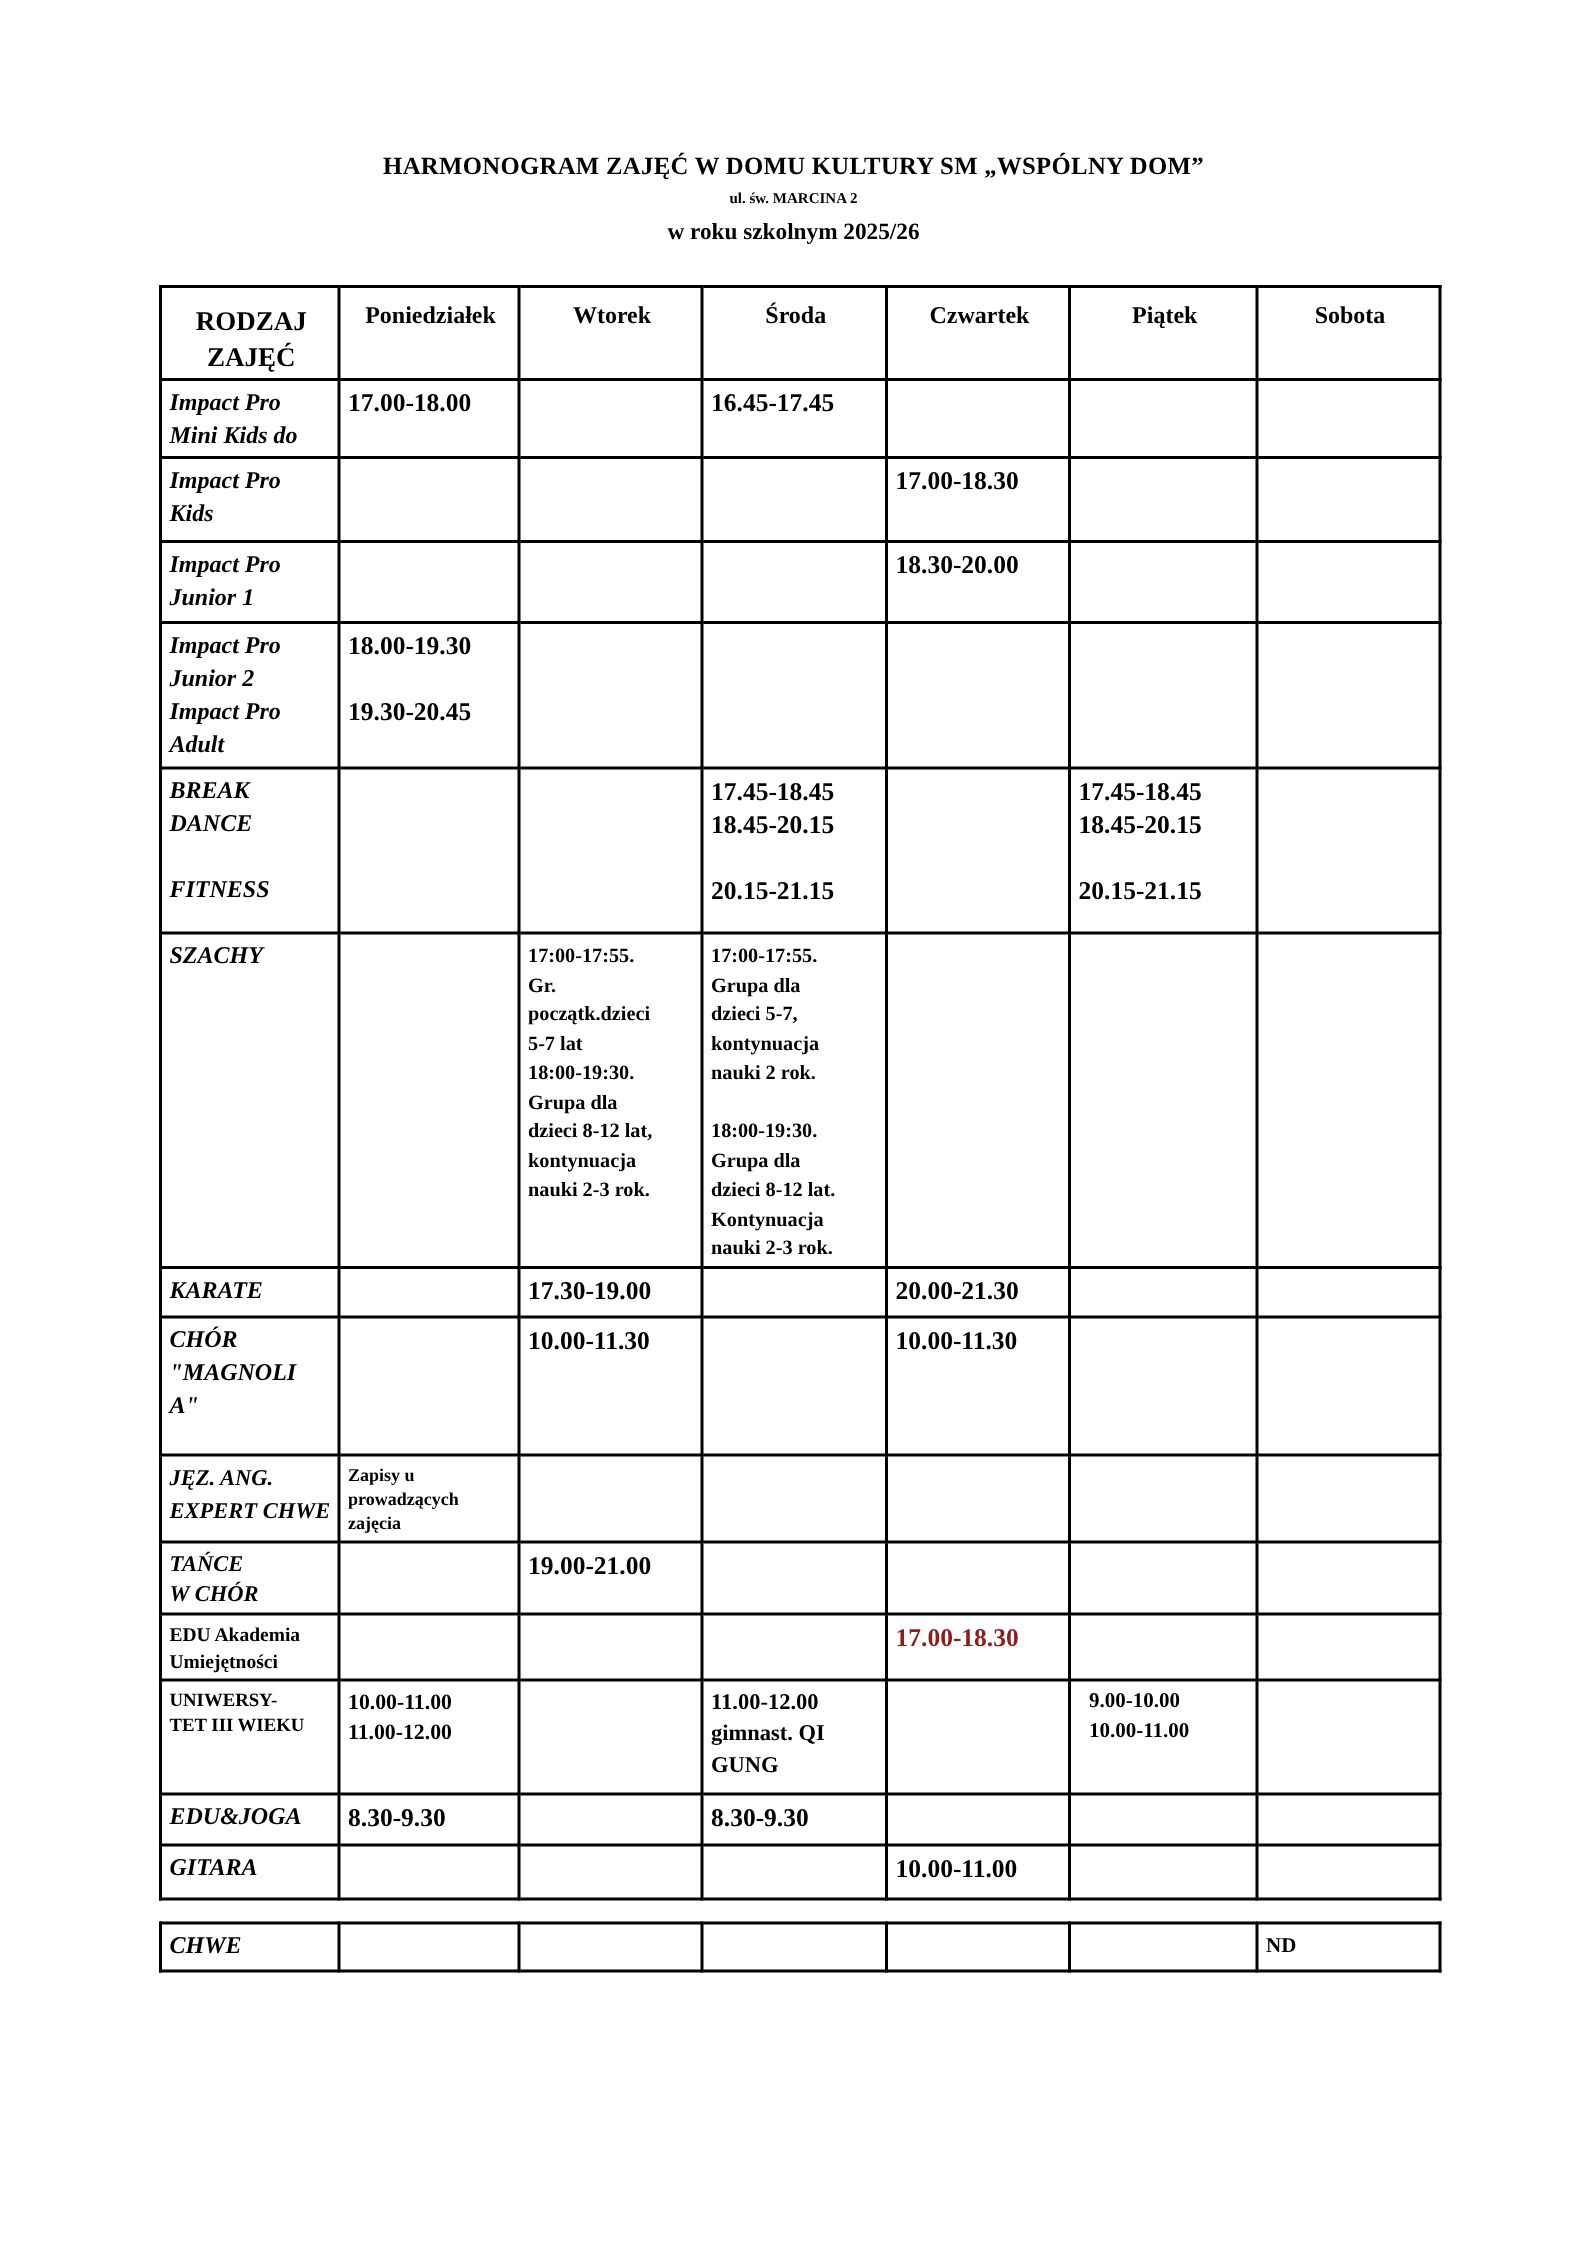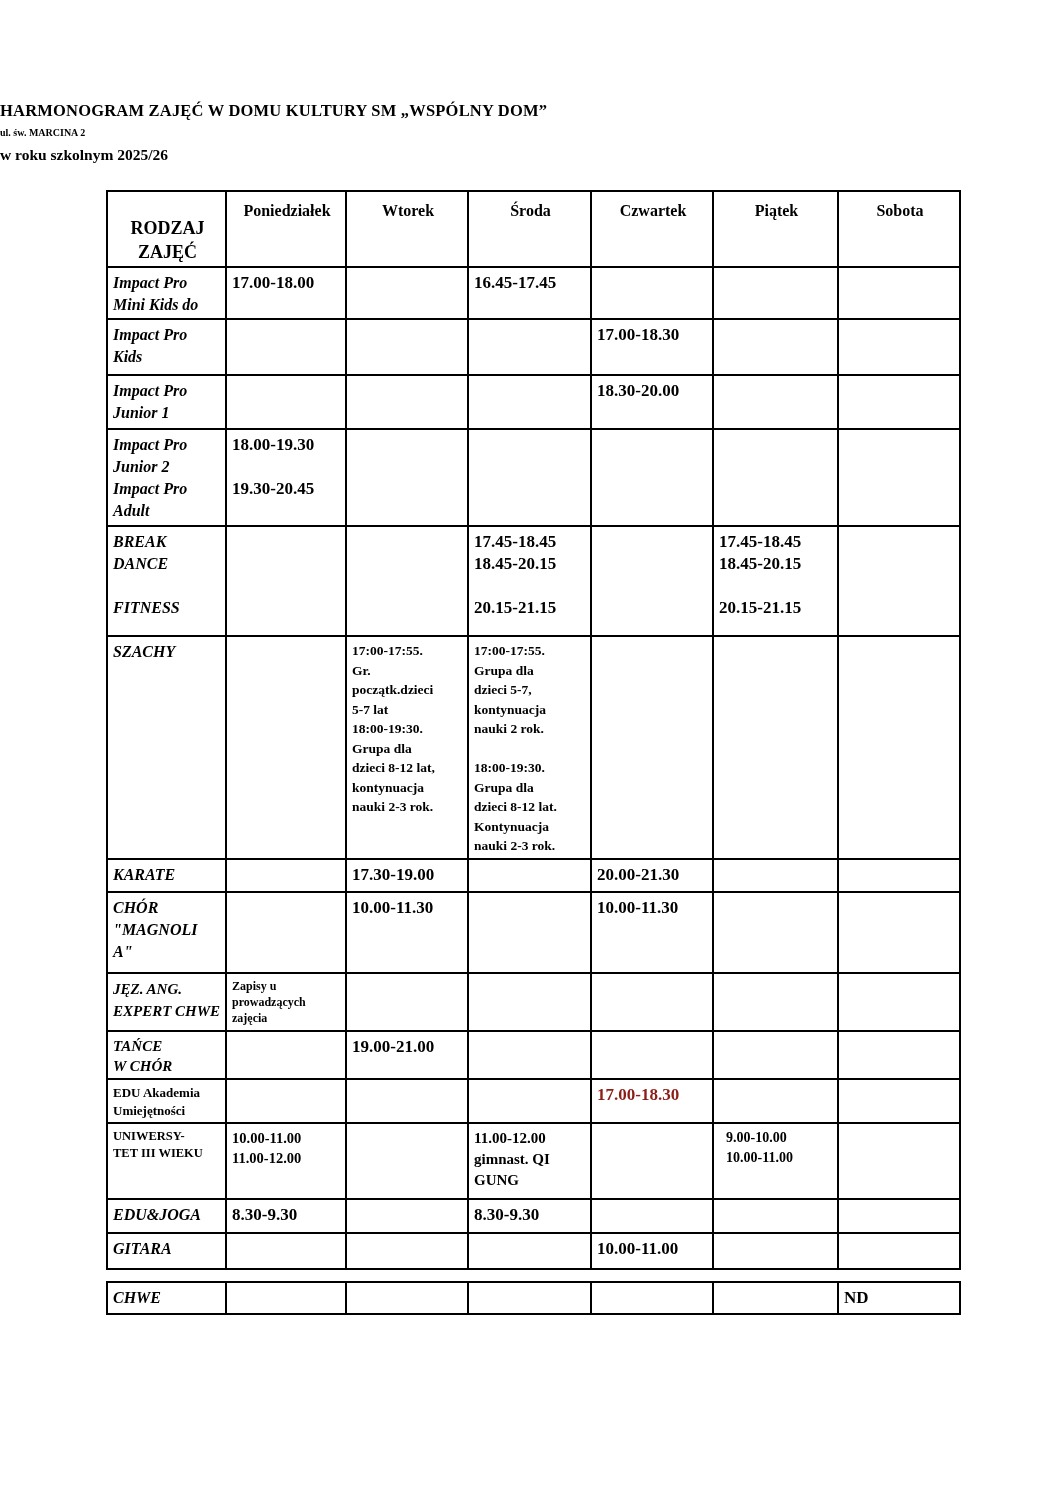--- a/index.html
+++ b/index.html
@@ -7,21 +7,21 @@
   html, body { background: #ffffff; }
   body {
     width: 1058px; height: 1497px;
     font-family: "Liberation Serif", "DejaVu Serif", serif;
     font-weight: bold;
     color: var(--ink);
     position: relative;
   }
   .titleblock {
     padding-top: 100px;
-    text-align: left;
+    text-align: center;
     line-height: 22px;
   }
   .titleblock .t1 { font-size: 16.5px; letter-spacing: 0.2px; }
   .titleblock .t2 { font-size: 10px; }
   .titleblock .t3 { font-size: 15.5px; }
   .tablewrap { position: absolute; left: 106px; top: 190px; width: 853px; }
   table {
     border-collapse: collapse;
     table-layout: fixed;
     width: 853px;
@@ -29,33 +29,33 @@
   td, th {
     border: 2px solid #000;
     vertical-align: top;
     text-align: left;
     padding: 4px 3px 2px 5px;
     white-space: pre-line;
     overflow: hidden;
     font-weight: bold;
   }
   th { text-align: center; font-size: 16px; padding-top: 8px; line-height: 21px; }
-  th.cat { font-size: 18px; line-height: 24px; padding-top: 24px; }
+  th.cat { font-size: 18px; line-height: 24px; padding-top: 10px; }
   td.label { font-size: 16px; line-height: 22px; font-style: italic; }
   td.time  { font-size: 17px; line-height: 22px; }
   td.sm    { font-size: 13.5px; line-height: 19.5px; }
   td.sm-label { font-size: 13px; line-height: 18px; }
   td.xs-label { font-size: 12.5px; line-height: 17px; }
   td.xs    { font-size: 12px; line-height: 16px; }
   td.red-time { color: var(--highlight-red); }
   td.indent { padding-left: 12px; }
   .table2 { position: absolute; left: 106px; top: 1281px; width: 853px; }
   .table2 td { height: 32px; }
   .table2 .label { font-size: 16px; }
-  .table2 .nd { font-size: 17px; }
+  .table2 .nd { font-size: 14px; }
 </style>
 </head>
 <body>
 
 <div class="titleblock">
   <div class="t1">HARMONOGRAM ZAJĘĆ W DOMU KULTURY SM „WSPÓLNY DOM”</div>
   <div class="t2">ul.  św. MARCINA 2</div>
   <div class="t3">w roku szkolnym 2025/26</div>
 </div>
 
@@ -180,21 +180,21 @@
   <tr style="height:33px">
     <td class="label">KARATE</td>
     <td class="time"></td>
     <td class="time">17.30-19.00</td>
     <td class="time"></td>
     <td class="time">20.00-21.30</td>
     <td class="time"></td>
     <td class="time"></td>
   </tr>
 
-  <tr style="height:81px">
+  <tr style="height:92px">
     <td class="label">CHÓR
 "MAGNOLI
 A"</td>
     <td class="time"></td>
     <td class="time">10.00-11.30</td>
     <td class="time"></td>
     <td class="time">10.00-11.30</td>
     <td class="time"></td>
     <td class="time"></td>
   </tr>

